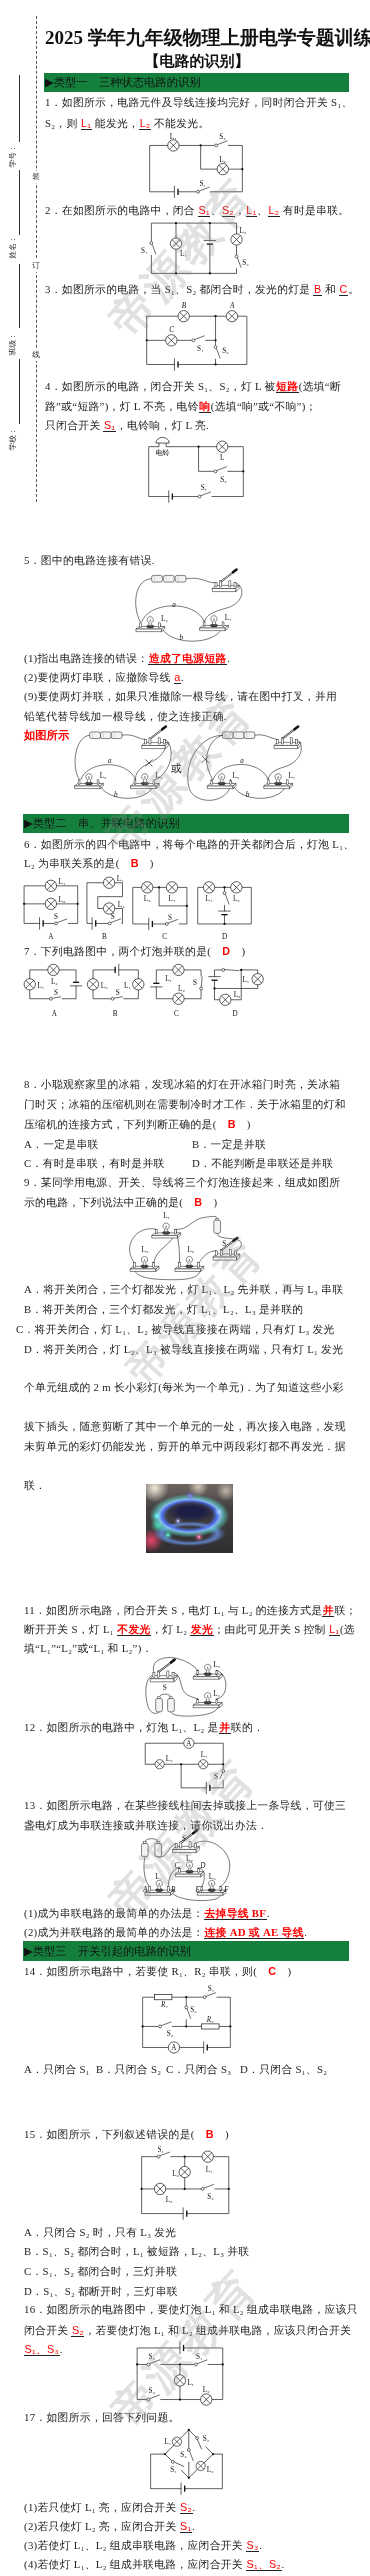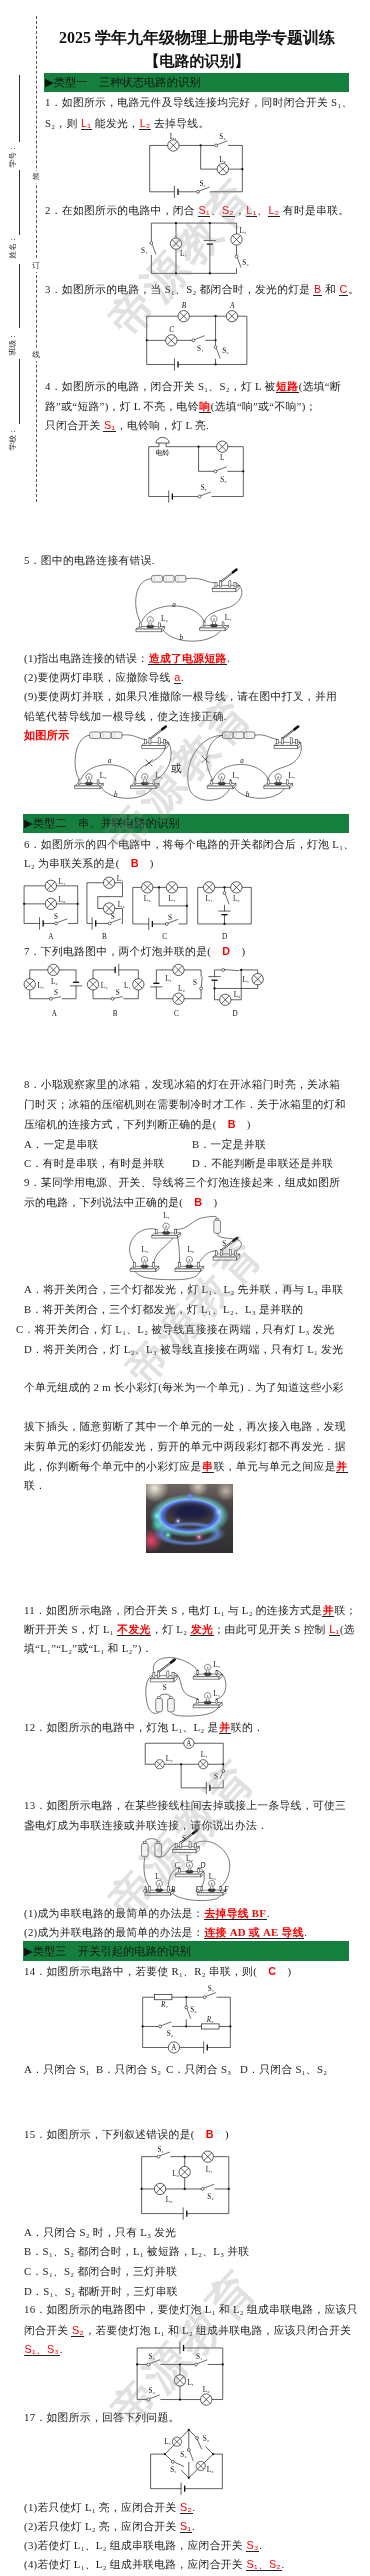--- a/index.html
+++ b/index.html
@@ -10,21 +10,21 @@
   }
   .ln {
     position: absolute; white-space: nowrap; font-size: 10.8px;
     height: 12.4px; line-height: 12.4px; letter-spacing: 0.3px; color: #222;
   }
   .a { color: #ff0000; border-bottom: 0.5px solid #222; padding: 0 0.5px; font-family: "Liberation Sans", "DejaVu Sans", sans-serif; }
   .ab { color: #ff0000; border-bottom: 0.5px solid #222; padding: 0 0.5px; font-weight: bold; }
   .ac { color: #ff0000; font-weight: bold; font-family: "Liberation Sans", "DejaVu Sans", sans-serif; }
   .title {
     position: absolute; left: 45px; width: 304px; top: 28px; height: 20.6px; line-height: 20.6px;
-    text-align: center; font-size: 16px; font-weight: bold; white-space: nowrap; color: #111;
+    text-align: center; font-size: 19px; font-weight: bold; white-space: nowrap; color: #111;
   }
   .subtitle {
     position: absolute; left: 45px; width: 304px; top: 53px; height: 17.5px; line-height: 17.5px;
     text-align: center; font-size: 15px; font-weight: bold; white-space: nowrap; color: #111;
   }
   .bar {
     position: absolute; background: #15803d; height: 19px; line-height: 19px;
     font-size: 11.3px; white-space: nowrap; color: #111; padding-left: 1px; box-sizing: border-box;
   }
   .dashed { position: absolute; left: 36px; top: 15.5px; height: 486px; border-left: 0.5px dashed #555; }
@@ -141,21 +141,21 @@
   <div class="mark" style="top:177px">装</div>
   <div class="mark" style="top:266px">订</div>
   <div class="mark" style="top:355px">线</div>
 
   <div class="title">2025 学年九年级物理上册电学专题训练</div>
   <div class="subtitle">【电路的识别】</div>
 
   <div class="bar" style="left:44px;width:305px;top:73px;height:18.5px;line-height:18.5px">▶类型一　三种状态电路的识别</div>
 
   <div class="ln" style="left:45px;top:96px">1．如图所示，电路元件及导线连接均完好，同时闭合开关 S₁、</div>
-  <div class="ln" style="left:45px;top:117px"><span>S₂，则 </span><span class="a">L₁</span><span> 能发光，</span><span class="a">L₂</span><span> 去掉导线。</span></div>
+  <div class="ln" style="left:45px;top:117px"><span>S₂，则 </span><span class="a">L₁</span><span> 能发光，</span><span class="a">L₂</span><span> 不能发光。</span></div>
   <svg class="dg" style="left:144px;top:131px" width="103" height="67" viewBox="0 0 200 130">
     <path d="M11,28 H191 V118 H11 Z M110,28 V74 H191" fill="none" stroke="#111" stroke-width="1.3"></path>
     <use href="#lamp" x="57" y="28"></use>
     <use href="#sw" x="140" y="28"></use>
     <use href="#lamp" x="153" y="74"></use>
     <use href="#dot" x="110" y="28"></use>
     <use href="#dot" x="191" y="74"></use>
     <use href="#bat" x="59" y="118"></use>
     <use href="#sw" x="105" y="118"></use>
     <text x="50" y="15">L₁</text>
@@ -430,21 +430,20 @@
     <text x="191" y="68" text-anchor="middle">S</text>
   </svg>
   <div class="ln" style="left:24px;top:1283px">A．将开关闭合，三个灯都发光，灯 L₁、L₂ 先并联，再与 L₃ 串联</div>
   <div class="ln" style="left:24px;top:1303px">B．将开关闭合，三个灯都发光，灯 L₁、L₂、L₃ 是并联的</div>
   <div class="ln" style="left:16px;top:1323px">C．将开关闭合，灯 L₁、L₂ 被导线直接接在两端，只有灯 L₃ 发光</div>
   <div class="ln" style="left:24px;top:1343px">D．将开关闭合，灯 L₂、L₃ 被导线直接接在两端，只有灯 L₁ 发光</div>
 
   <div class="ln" style="left:24px;top:1381px">个单元组成的 2 m 长小彩灯(每米为一个单元)．为了知道这些小彩</div>
   <div class="ln" style="left:24px;top:1420px">拔下插头，随意剪断了其中一个单元的一处，再次接入电路，发现</div>
   <div class="ln" style="left:24px;top:1440px">未剪单元的彩灯仍能发光，剪开的单元中两段彩灯都不再发光．据</div>
-  <div class="ln" style="left:24px;top:1460px"><span>此，你判断每个单元中的小彩灯应是</span><span class="ab">串</span><span>联，单元与单元之间应是</span><span class="ab">并</span></div>
   <div class="ln" style="left:24px;top:1479px">联．</div>
   <div class="photo">
     <span class="spark" style="left:10.3px;top:31px;background:#7ff;box-shadow:0 0 3.1px 1.5px #6ff"></span>
     <span class="spark" style="left:72px;top:27px;background:#bdf;box-shadow:0 0 3.1px 1.5px #9cf"></span>
     <span class="spark" style="left:43px;top:11.3px;background:#99f;box-shadow:0 0 3.1px 1.5px #77f"></span>
     <span class="spark" style="left:52px;top:52px;background:#f9c;box-shadow:0 0 3.1px 1.5px #f7a"></span>
     <span class="spark" style="left:20.6px;top:50px;background:#6fd;box-shadow:0 0 3.1px 1.5px #5ec"></span>
     <span class="spark" style="left:31px;top:36px;background:#ccf;box-shadow:0 0 2.6px 1px #aaf"></span>
   </div>
 

